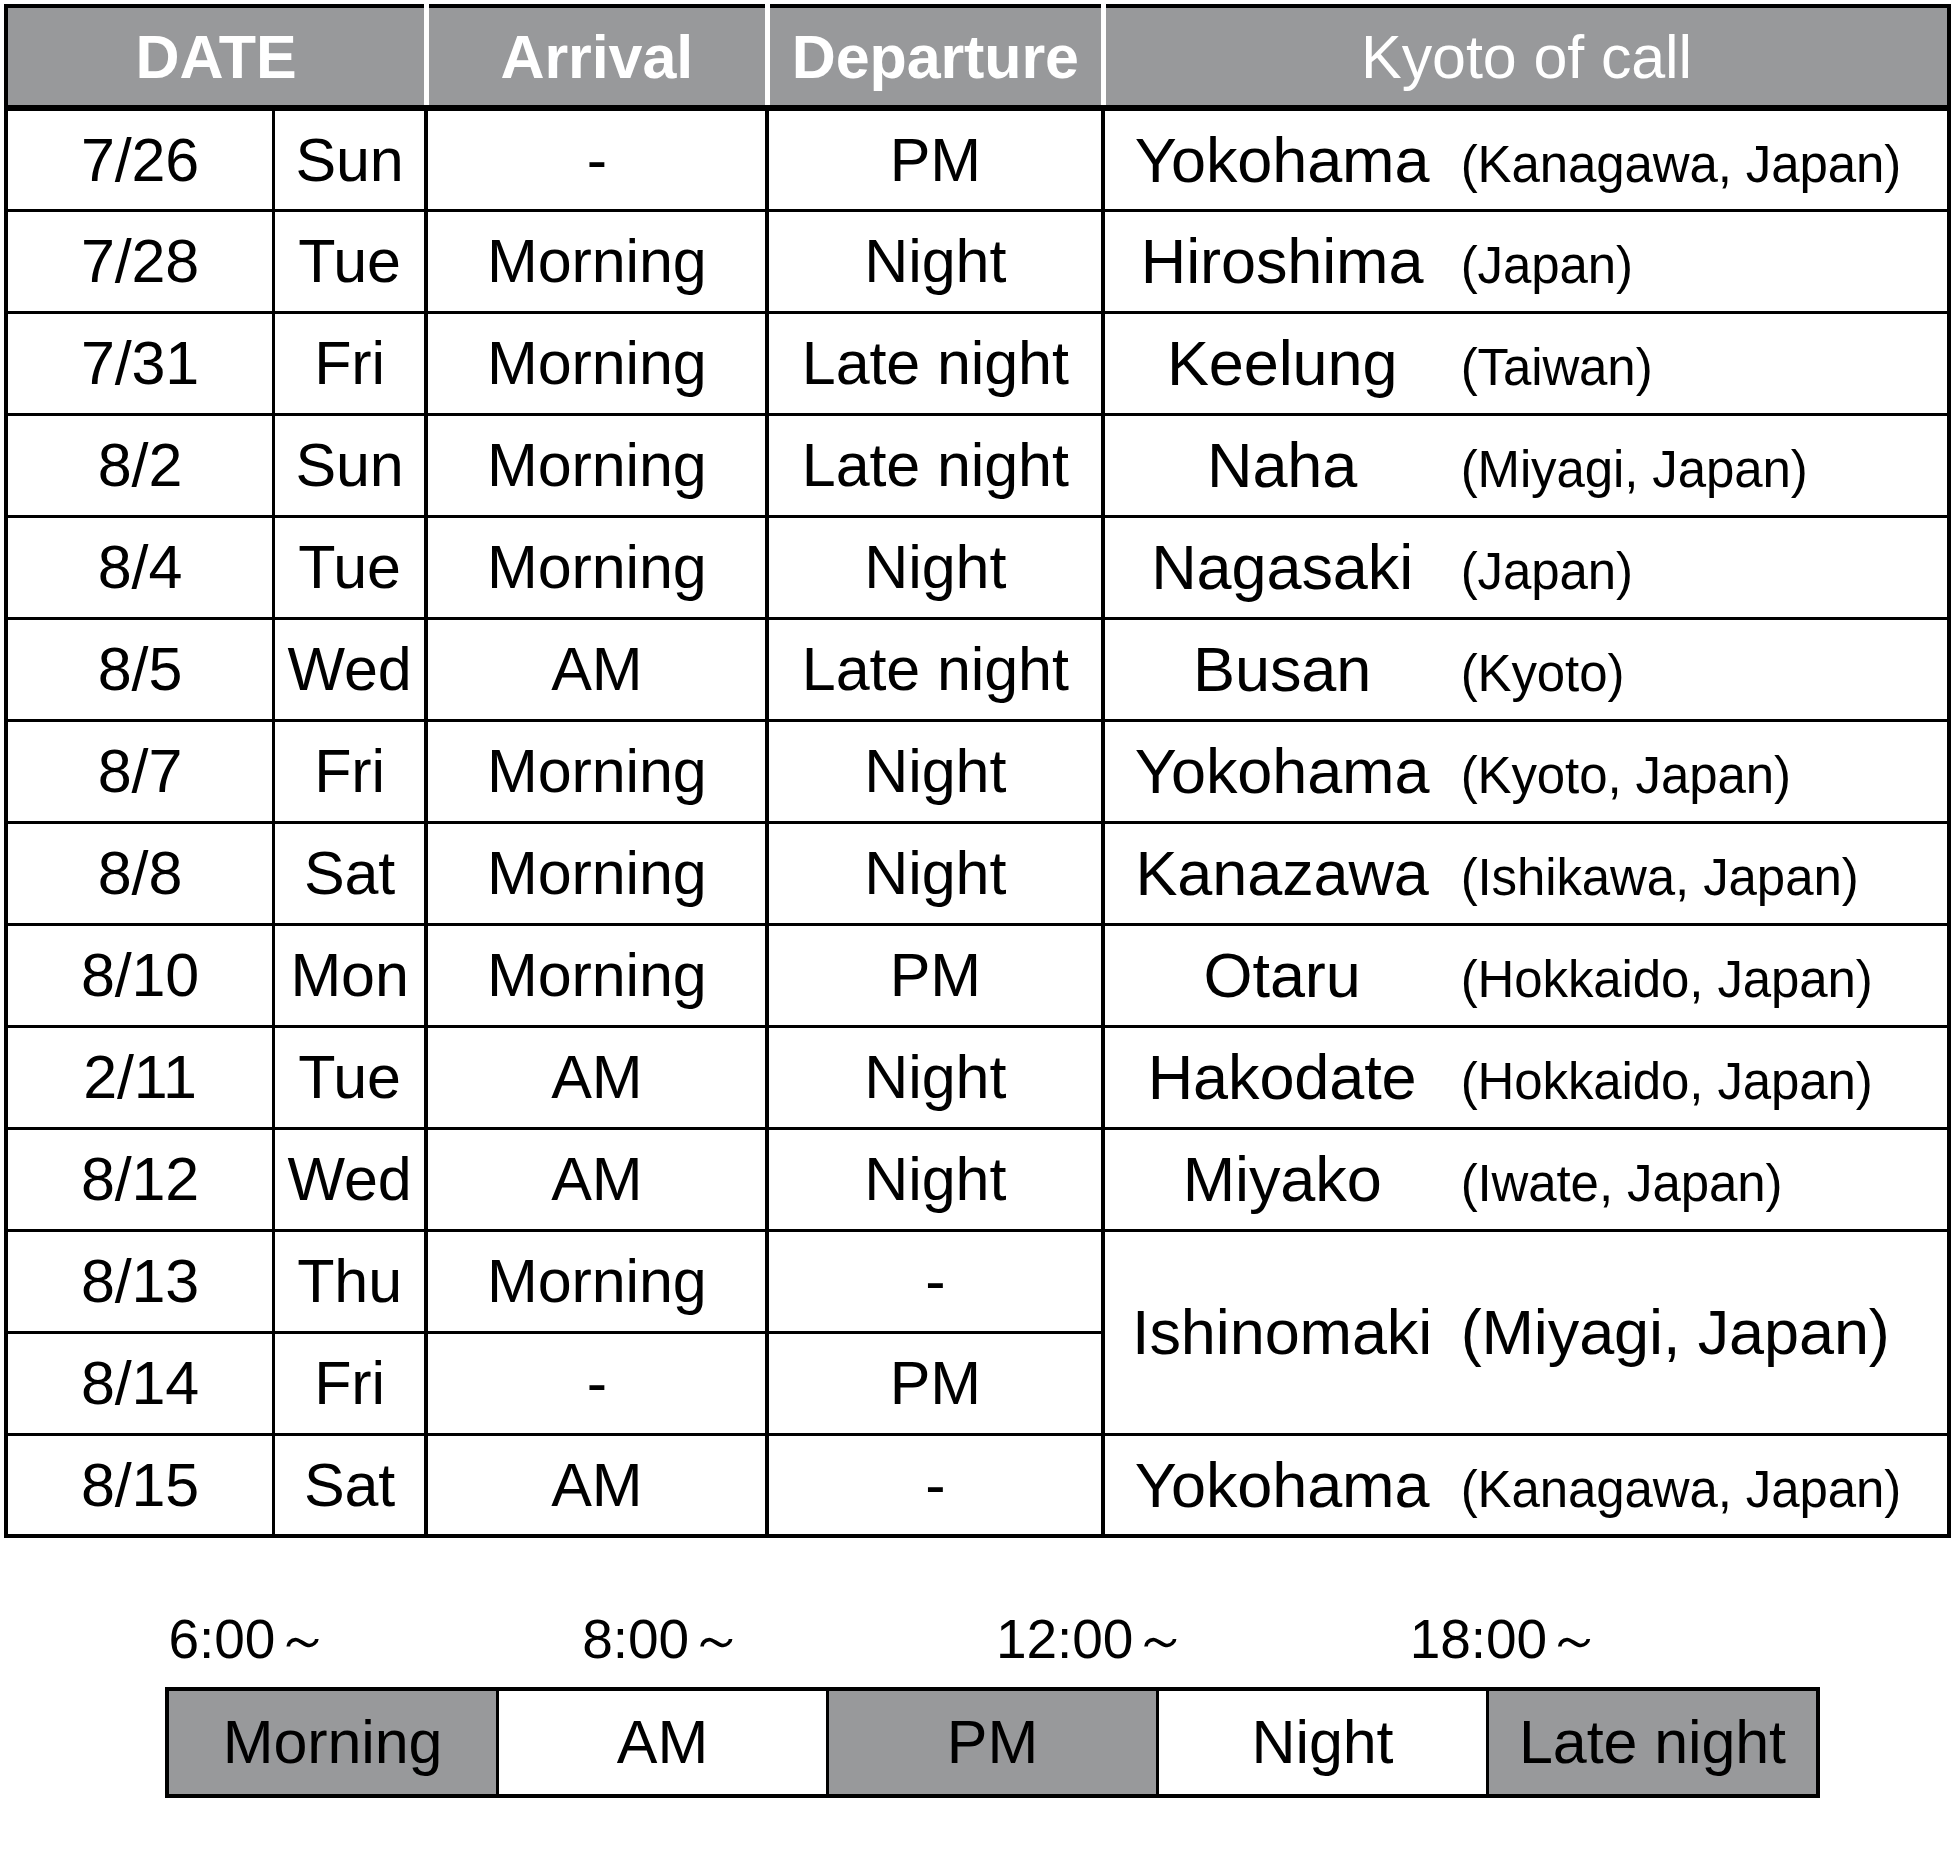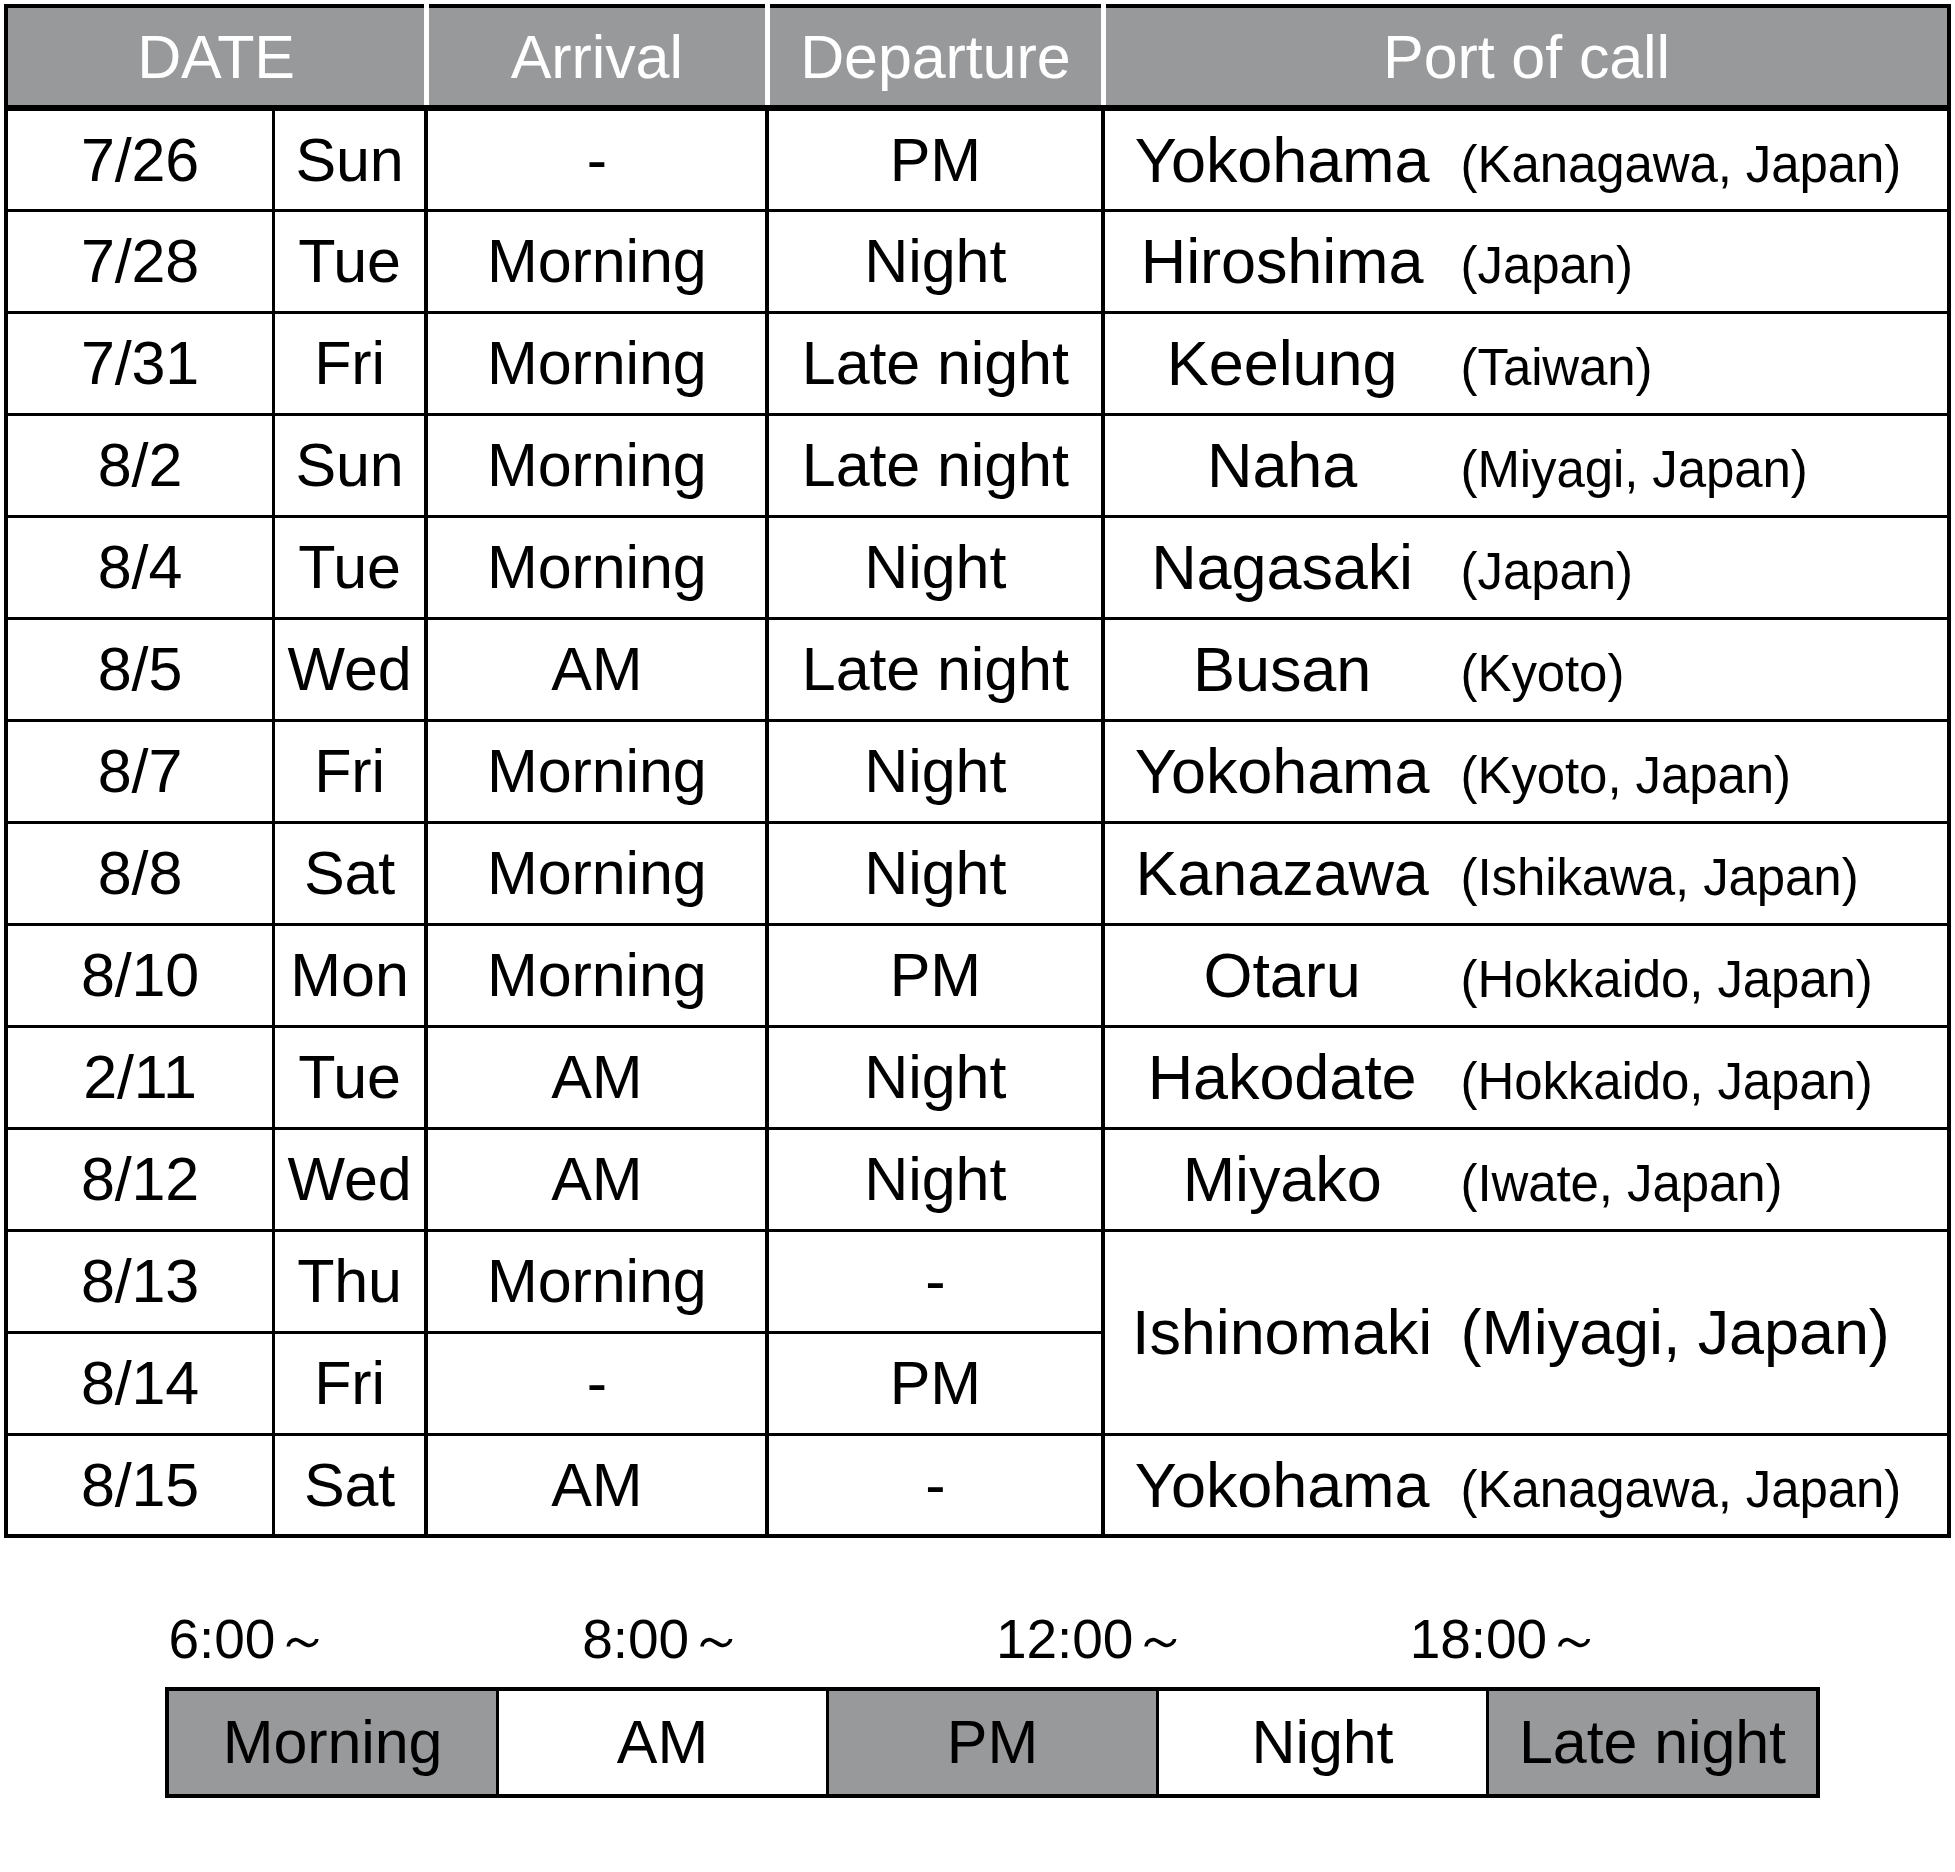--- a/index.html
+++ b/index.html
@@ -27,21 +27,21 @@
   th {
     background: var(--header-bg, #98999b);
     color: var(--header-text, #fff);
     font-size: 61px;
     font-weight: normal;
     border-bottom: 6px solid var(--border, #000);
     text-align: center;
     vertical-align: middle;
     padding: 0;
   }
-  th.h-date, th.h-arr, th.h-dep { border-right: 5.2px solid #ffffff; }
+  th.h-date, th.h-arr, th.h-dep { border-right: 5.2px solid #ffffff; font-weight: bold; }
 
   td {
     border-top: 3.5px solid var(--border, #000);
     font-size: 61px;
     text-align: center;
     vertical-align: middle;
     background: #fff;
     padding: 0;
   }
   td.c-day  { border-left: 3px solid var(--border, #000); }
@@ -90,21 +90,21 @@
       <col style="width:153px">
       <col style="width:341px">
       <col style="width:336px">
       <col>
     </colgroup>
     <thead>
       <tr>
         <th colspan="2" class="h-date">DATE</th>
         <th class="h-arr">Arrival</th>
         <th class="h-dep">Departure</th>
-        <th class="h-port">Port of call</th>
+        <th class="h-port">Kyoto of call</th>
       </tr>
     </thead>
     <tbody>
       <tr>
         <td class="c-date">7/26</td>
         <td class="c-day">Sun</td>
         <td class="c-arr">-</td>
         <td class="c-dep">PM</td>
         <td class="c-port">
           <div class="port-wrap">

